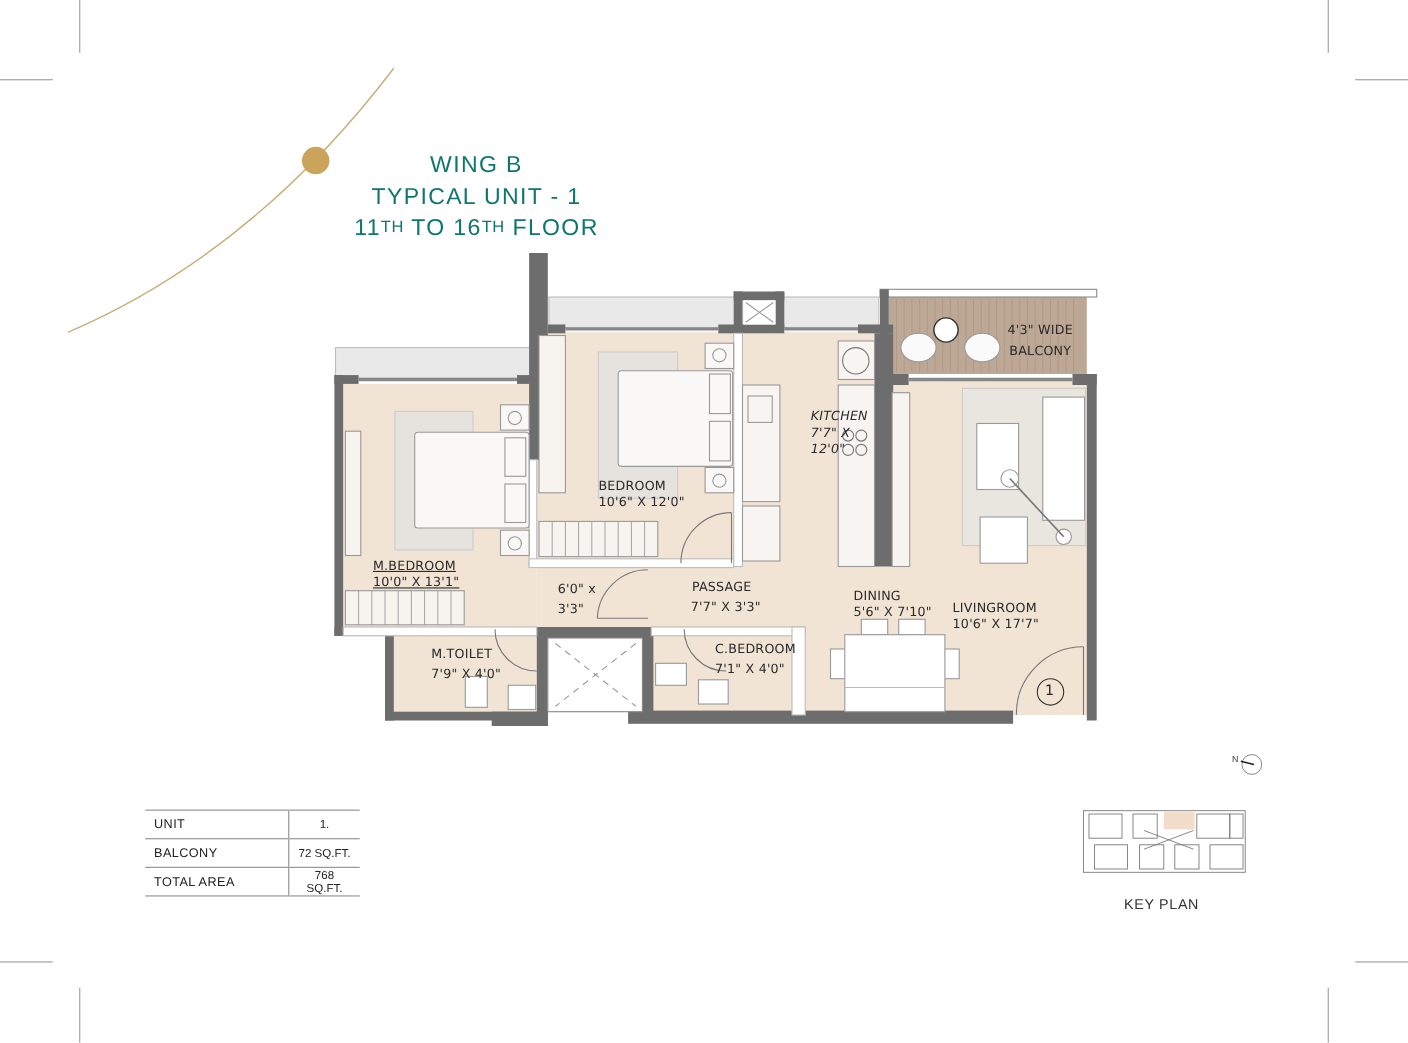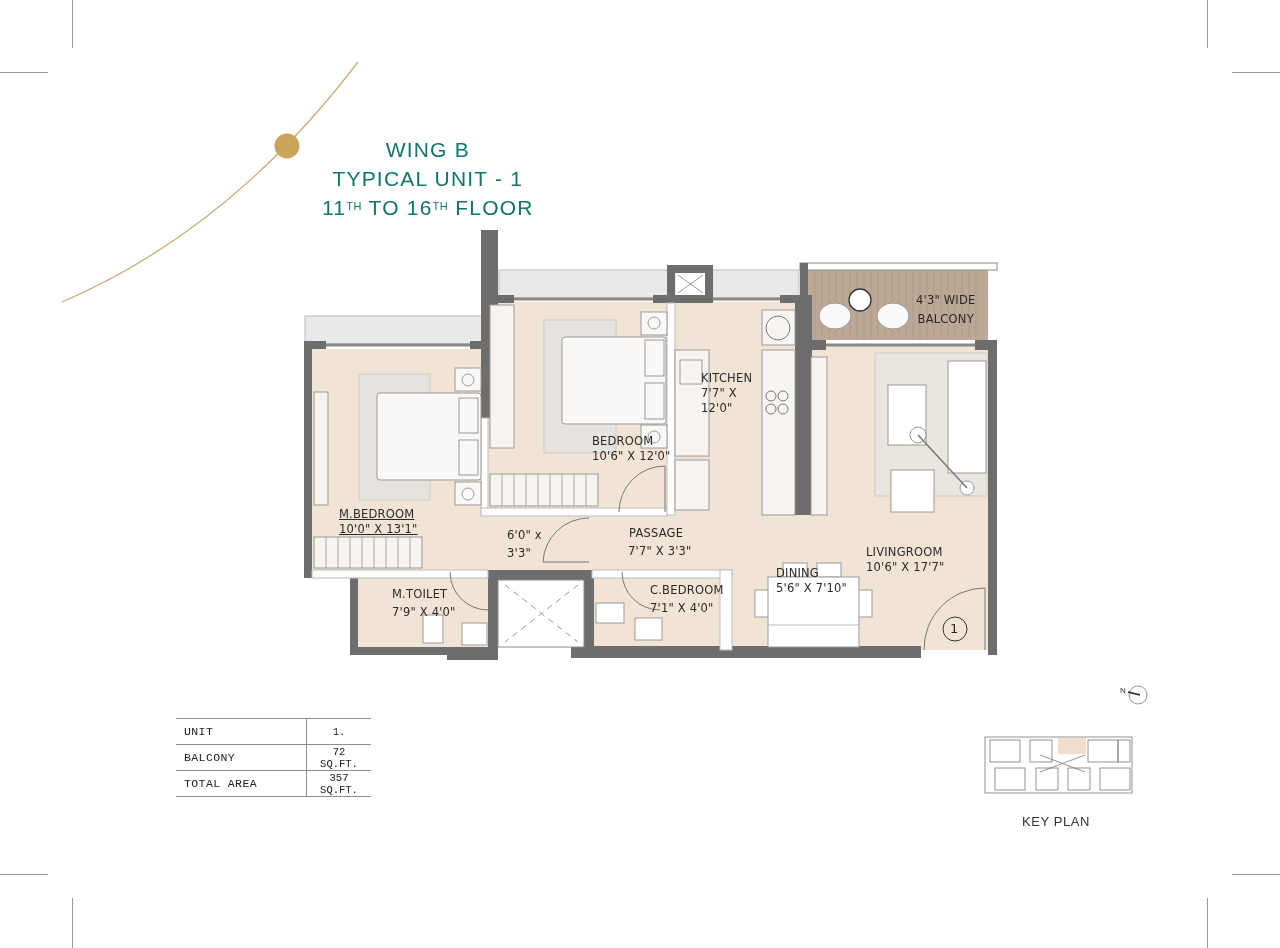--- a/index.html
+++ b/index.html
@@ -1,22 +1,22 @@
 <!DOCTYPE html>
 <html><head>
 <meta charset="utf-8">
 <style>
   html,body{margin:0;padding:0;background:#ffffff;}
   body{width:1280px;height:948px;position:relative;overflow:hidden;font-family:"Liberation Sans",sans-serif;}
   .crop{position:absolute;background:#9a9a9a;}
   .title{position:absolute;left:322px;top:135px;font-family:Liberation Sans, sans-serif;color:#0f766e;font-size:21px;letter-spacing:1.2px;line-height:29px;text-align:center;}
-  .title sup{font-size:11px;vertical-align:top;position:relative;top:-1px;letter-spacing:0.5px;margin-top:12px;}
+  .title sup{font-size:15px;vertical-align:top;position:relative;top:-1px;letter-spacing:0.5px;margin-top:12px;}
   .plan-svg{position:absolute;left:0;top:0;}
   .room-label{position:absolute;font-family:"DejaVu Sans","Liberation Sans",sans-serif;font-size:11.5px;color:#2a2a2a;line-height:15px;letter-spacing:0.2px;white-space:nowrap;}
-  table.spec{position:absolute;left:132px;top:718px;border-collapse:collapse;font-family:Liberation Mono, monospace;font-size:11.5px;color:#222;margin-left:44px;}
+  table.spec{position:absolute;left:132px;top:736px;border-collapse:collapse;font-family:Liberation Sans, sans-serif;font-size:11.5px;color:#222;}
   table.spec td{height:25px;padding:0 8px;border-bottom:1px solid #8d8d8d;}
   table.spec tr:first-child td{border-top:1px solid #8d8d8d;}
   table.spec td.k{width:114px;letter-spacing:0.4px;}
   table.spec td.v{width:48px;text-align:center;border-left:1px solid #8d8d8d;font-size:10.5px;}
   .keyplan-label{position:absolute;left:1020px;top:814px;width:72px;text-align:center;font-size:13px;letter-spacing:0.6px;color:#333;}
   .north{position:absolute;left:1120px;top:686px;font-size:8px;color:#333;}
 </style>
 </head>
 <body>
 
@@ -252,42 +252,42 @@
     <circle cx="1138" cy="695" r="9"></circle>
   </g>
   <rect x="1058" y="738" width="28" height="16" fill="#efd9c4" opacity="0.9"></rect>
   <line x1="1128" y1="692" x2="1140" y2="695" stroke="#222" stroke-width="1.5"></line>
 </svg>
 
 <div class="room-label" style="left:339px;top:507px;text-decoration:underline;">
     <div>M.BEDROOM</div>
     <div>10'0" X 13'1"</div>
   </div>
-<div class="room-label" style="left:544px;top:434px;padding-left:48px;">
+<div class="room-label" style="left:544px;top:434px;">
     <div>BEDROOM</div>
     <div>10'6" X 12'0"</div>
   </div>
-<div class="room-label" style="left:701px;top:371px;">
+<div class="room-label" style="left:737px;top:371px;font-style:italic;">
     <div>KITCHEN</div>
     <div>7'7" X</div>
     <div>12'0"</div>
   </div>
 <div class="room-label" style="left:916px;top:291px;line-height:19px;text-align:center;">
     <div>4'3" WIDE</div>
     <div>BALCONY</div>
   </div>
 <div class="room-label" style="left:628px;top:524px;line-height:18px;">
     <div style="padding-left:1px;">PASSAGE</div>
     <div>7'7" X 3'3"</div>
   </div>
 <div class="room-label" style="left:507px;top:526px;line-height:18px;">
     <div>6'0" x</div>
     <div>3'3"</div>
   </div>
-<div class="room-label" style="left:776px;top:534px;margin-top:32px;">
+<div class="room-label" style="left:776px;top:534px;">
     <div>DINING</div>
     <div>5'6" X 7'10"</div>
   </div>
 <div class="room-label" style="left:866px;top:545px;">
     <div>LIVINGROOM</div>
     <div>10'6" X 17'7"</div>
   </div>
 <div class="room-label" style="left:392px;top:585px;line-height:18px;">
     <div>M.TOILET</div>
     <div>7'9" X 4'0"</div>
@@ -303,19 +303,19 @@
       <tr>
         <td class="k">UNIT</td>
         <td class="v">1.</td>
       </tr>
   <tr>
         <td class="k">BALCONY</td>
         <td class="v">72 SQ.FT.</td>
       </tr>
   <tr>
         <td class="k">TOTAL AREA</td>
-        <td class="v">357 SQ.FT.</td>
+        <td class="v">768 SQ.FT.</td>
       </tr>
 </tbody>
   </table>
 
 <div class="north">N</div>
 <div class="keyplan-label">KEY PLAN</div>
 
 </body></html>

